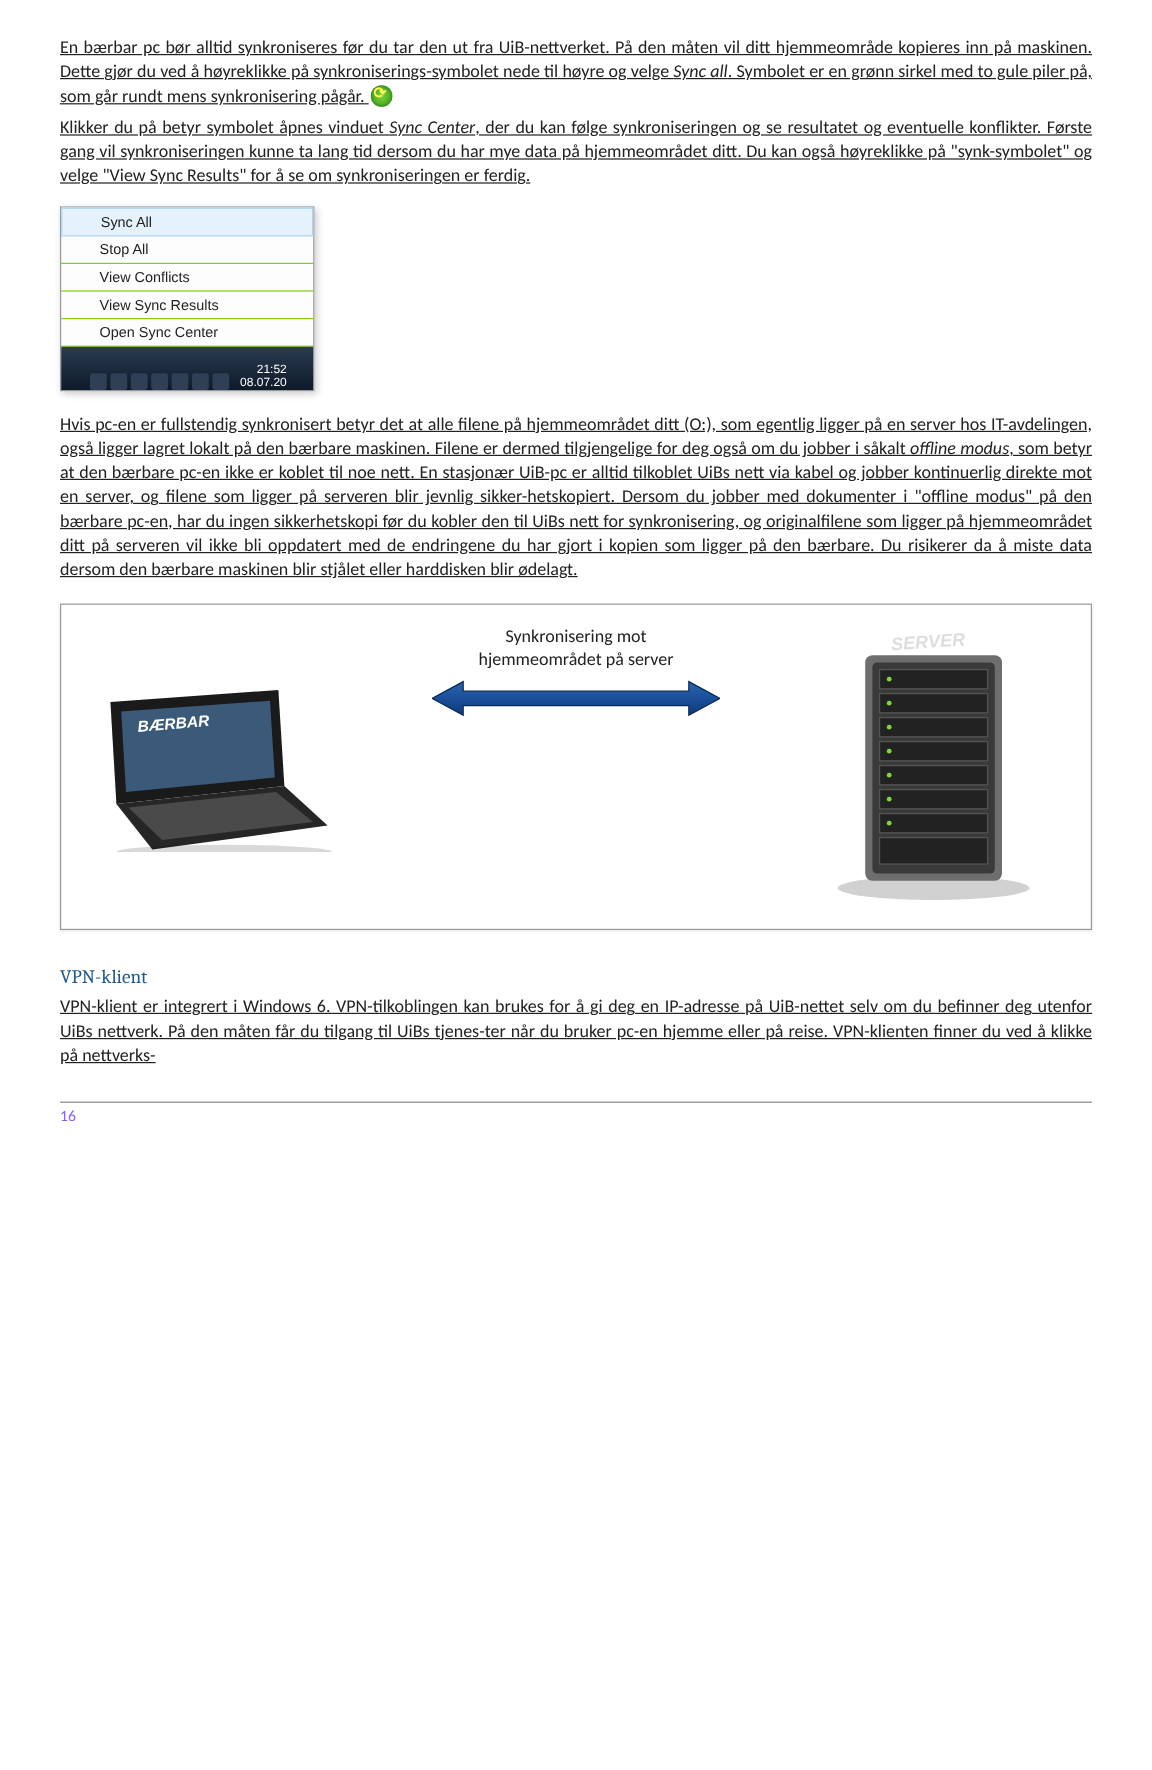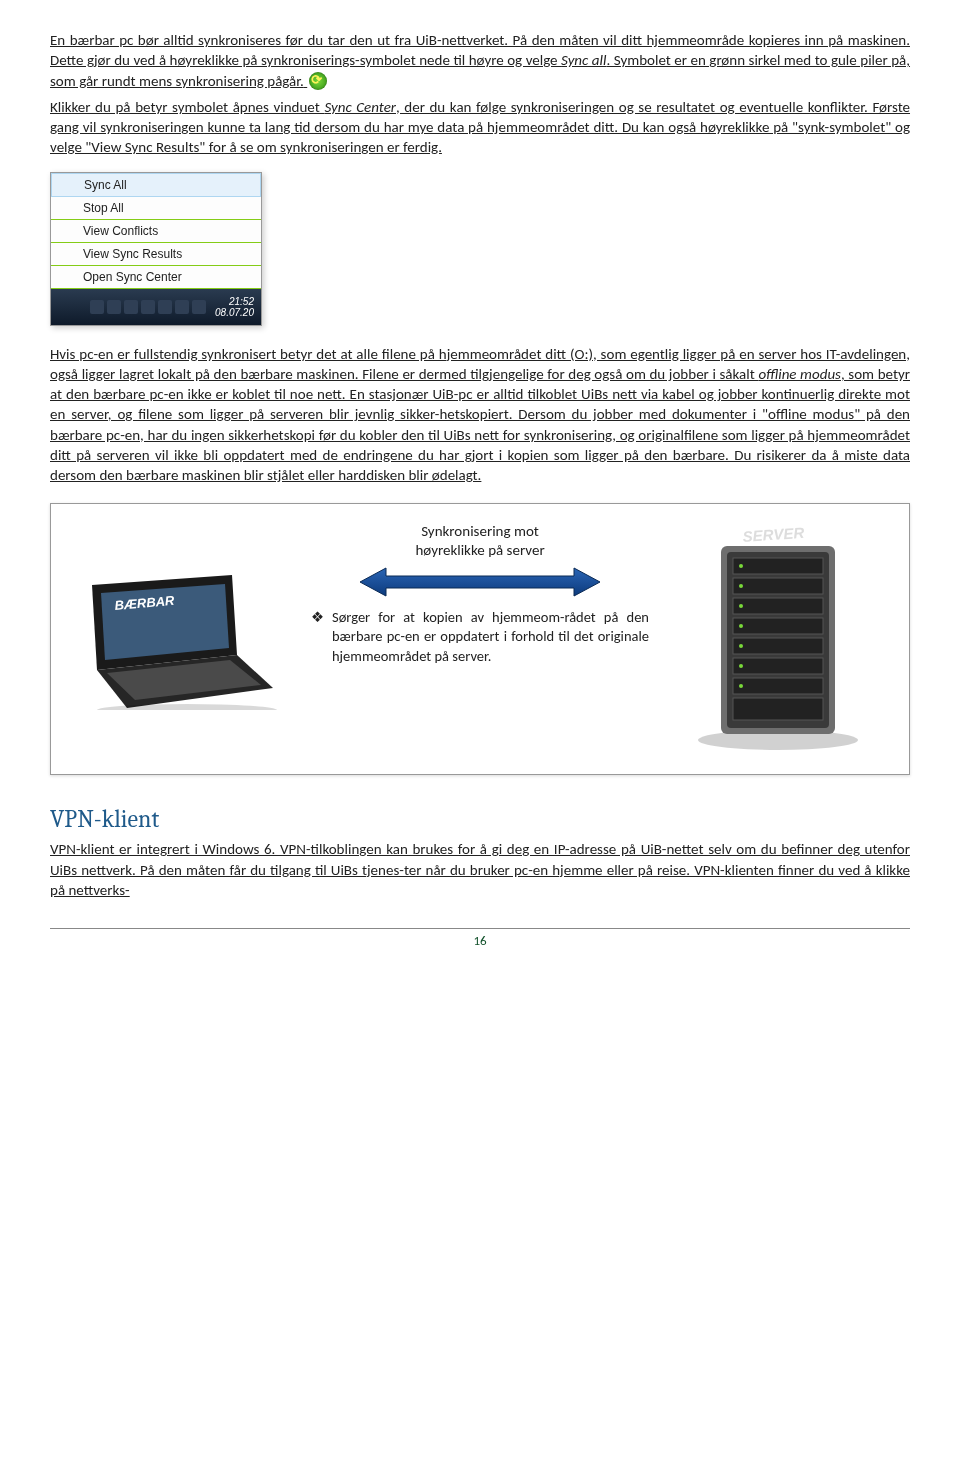--- a/index.html
+++ b/index.html
@@ -56,27 +56,26 @@
     border-bottom: 1px solid #84cc16;
   }
   .cm-item.hl {
     background: #e5f1fb;
     border: 1px solid #aed6f1;
   }
   .taskbar-strip {
     height: 36px;
     background: linear-gradient(#2a3b50, #0e1a2a);
     display: flex;
-    align-items: center;
+    align-items: flex-end;
     justify-content: flex-end;
-    padding: 0 5px 0 8px;
+    padding: 0 20px 0 8px;
     gap: 3px;
     font-size: 9px;
     color: #cfe3ff;
-    font-style: italic;
   }
   .tray-icon {
     width: 14px; height: 14px;
     background: #2f3f55;
     border-radius: 2px;
   }
   .clock {
     font-size: 10px;
     line-height: 1.1;
     color: #fff;
@@ -104,32 +103,32 @@
     font-size: 15px;
     line-height: 1.25;
     margin-bottom: 6px;
   }
   .arrow-svg { display:block; margin:0 auto 10px auto; }
   .bullets { margin: 0; padding: 0; list-style: none; text-align: justify; font-size: 14.5px; line-height: 1.35; }
   .bullets li { display: flex; margin-bottom: 6px; }
   .bullets li::before { content: "❖"; margin-right: 8px; }
   .h2 {
     color: #1f5a8a;
-    font-size: 24px;
+    font-size: 16px;
     font-weight: normal;
     margin: 14px 0 6px 0;
     font-family: Cambria, Georgia, serif;
   }
   .pagebar {
     border-top: 1px solid #888;
     margin-top: 28px;
     padding-top: 4px;
-    text-align: center;
+    text-align: left;
     font-size: 13px;
-    color: #14532d;
+    color: #8b5cf6;
   }
 </style>
 </head>
 <body>
 
 <div class="page">
 
   <p>
     <span>En bærbar pc bør alltid synkroniseres før du tar den ut fra UiB-nettverket. På den måten vil ditt hjemmeområde kopieres inn på maskinen. Dette gjør du ved å høyreklikke på synkroniserings-symbolet nede til høyre og velge </span><span class="i">Sync all</span><span>. Symbolet er en grønn sirkel med to gule piler på, som går rundt mens synkronisering pågår.</span>
     <span class="sync-icon"></span>
@@ -175,35 +174,32 @@
         <text x="38" y="40" font-family="Arial" font-style="italic" font-weight="bold" font-size="13" fill="#fff" transform="rotate(-5 38 40)">BÆRBAR</text>
         <polygon points="20,100 160,85 196,118 50,138" fill="#262626"></polygon>
         <polygon points="30,103 153,90 184,115 58,130" fill="#4a4a4a"></polygon>
         <ellipse cx="110" cy="140" rx="90" ry="6" fill="rgba(0,0,0,0.15)"></ellipse>
       </svg>
     </div>
 
     <div class="middle-col">
       <div class="diagram-title">
         <span>Synkronisering mot</span><br>
-        <span>høyreklikke på server</span>
+        <span>hjemmeområdet på server</span>
       </div>
       <svg class="arrow-svg" width="240" height="32" viewBox="0 0 240 32">
         <defs>
           <linearGradient id="g" x1="0" x2="0" y1="0" y2="1">
             <stop offset="0" stop-color="#2a65b5"></stop>
             <stop offset="1" stop-color="#0c3a7c"></stop>
           </linearGradient>
         </defs>
         <polygon points="0,16 26,2 26,10 214,10 214,2 240,16 214,30 214,22 26,22 26,30" fill="url(#g)" stroke="#0a2a55" stroke-width="1"></polygon>
       </svg>
       <ul class="bullets">
-        <li>
-            <span>Sørger for at kopien av hjemmeom-rådet på den bærbare pc-en er oppdatert i forhold til det originale hjemmeområdet på server.</span>
-          </li>
       </ul>
     </div>
 
     <div class="server-col">
       <svg width="190" height="230" viewBox="0 0 190 230">
         <ellipse cx="95" cy="218" rx="80" ry="10" fill="rgba(0,0,0,0.18)"></ellipse>
         <rect x="38" y="24" width="114" height="188" rx="6" fill="#6e6e6e"></rect>
         <rect x="44" y="30" width="102" height="176" rx="4" fill="#3a3a3a"></rect>
         <g fill="#222" stroke="#555">
           <rect x="50" y="36" width="90" height="16"></rect>

